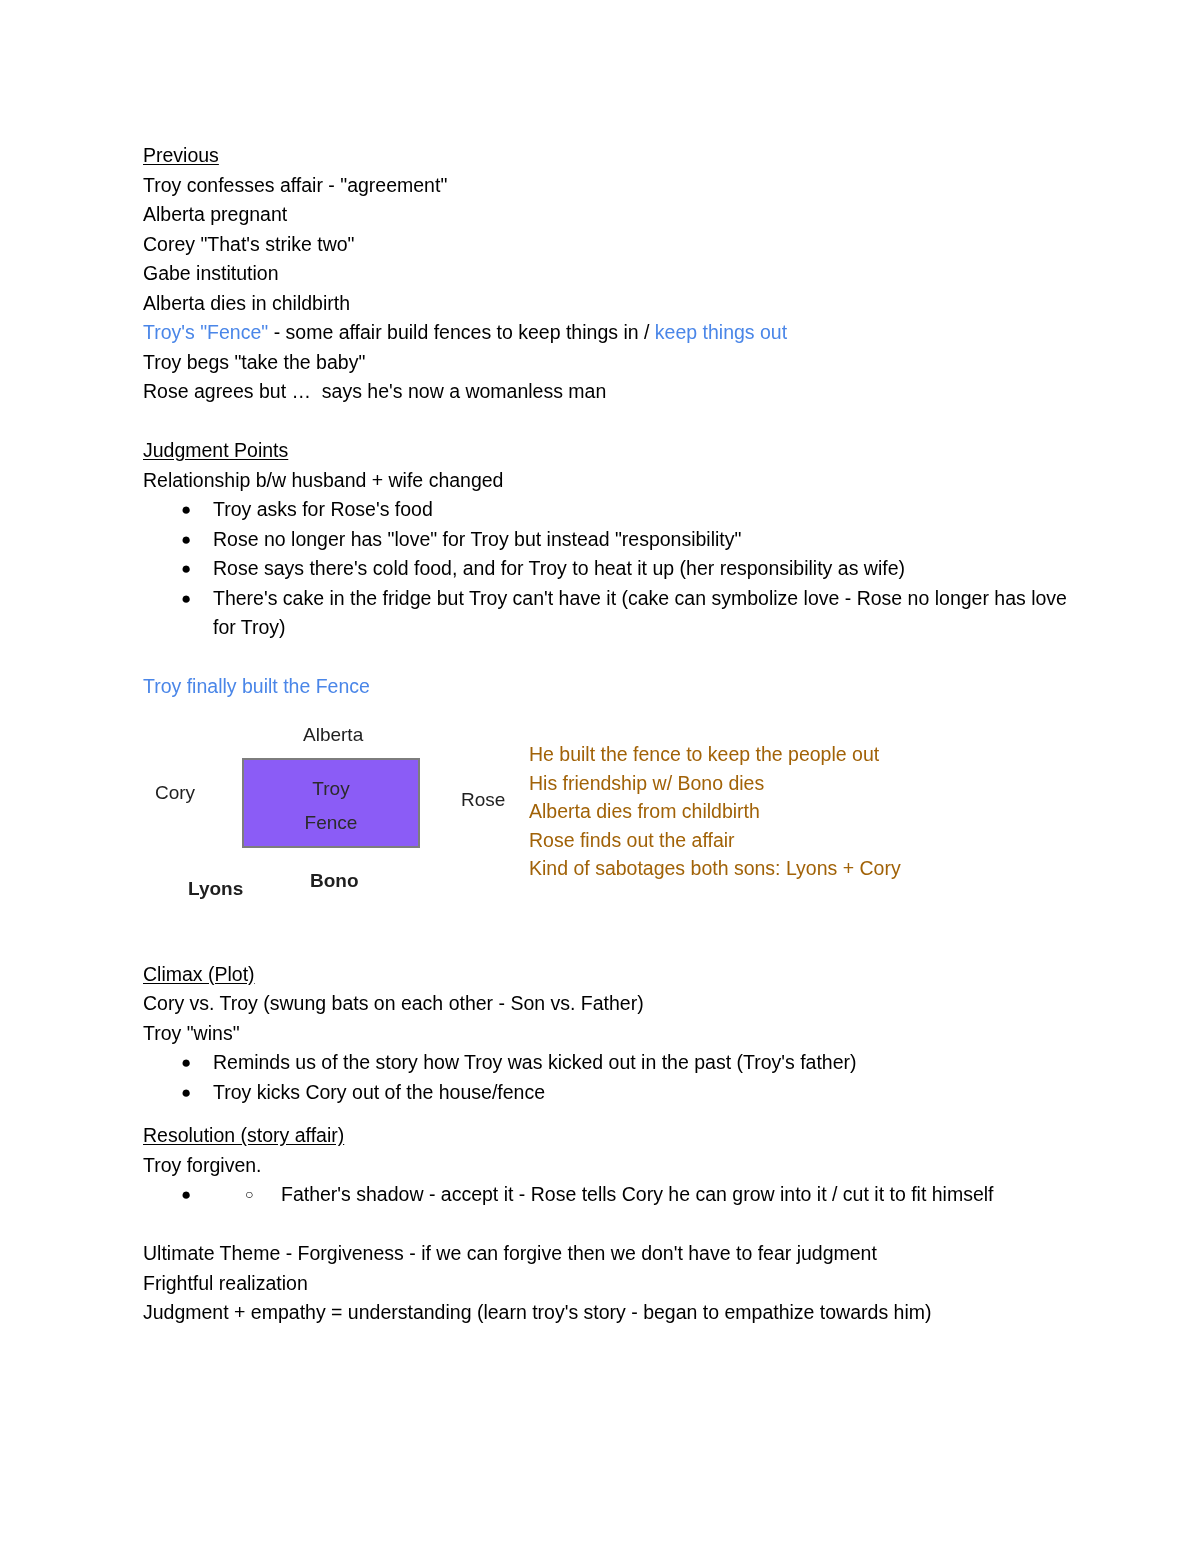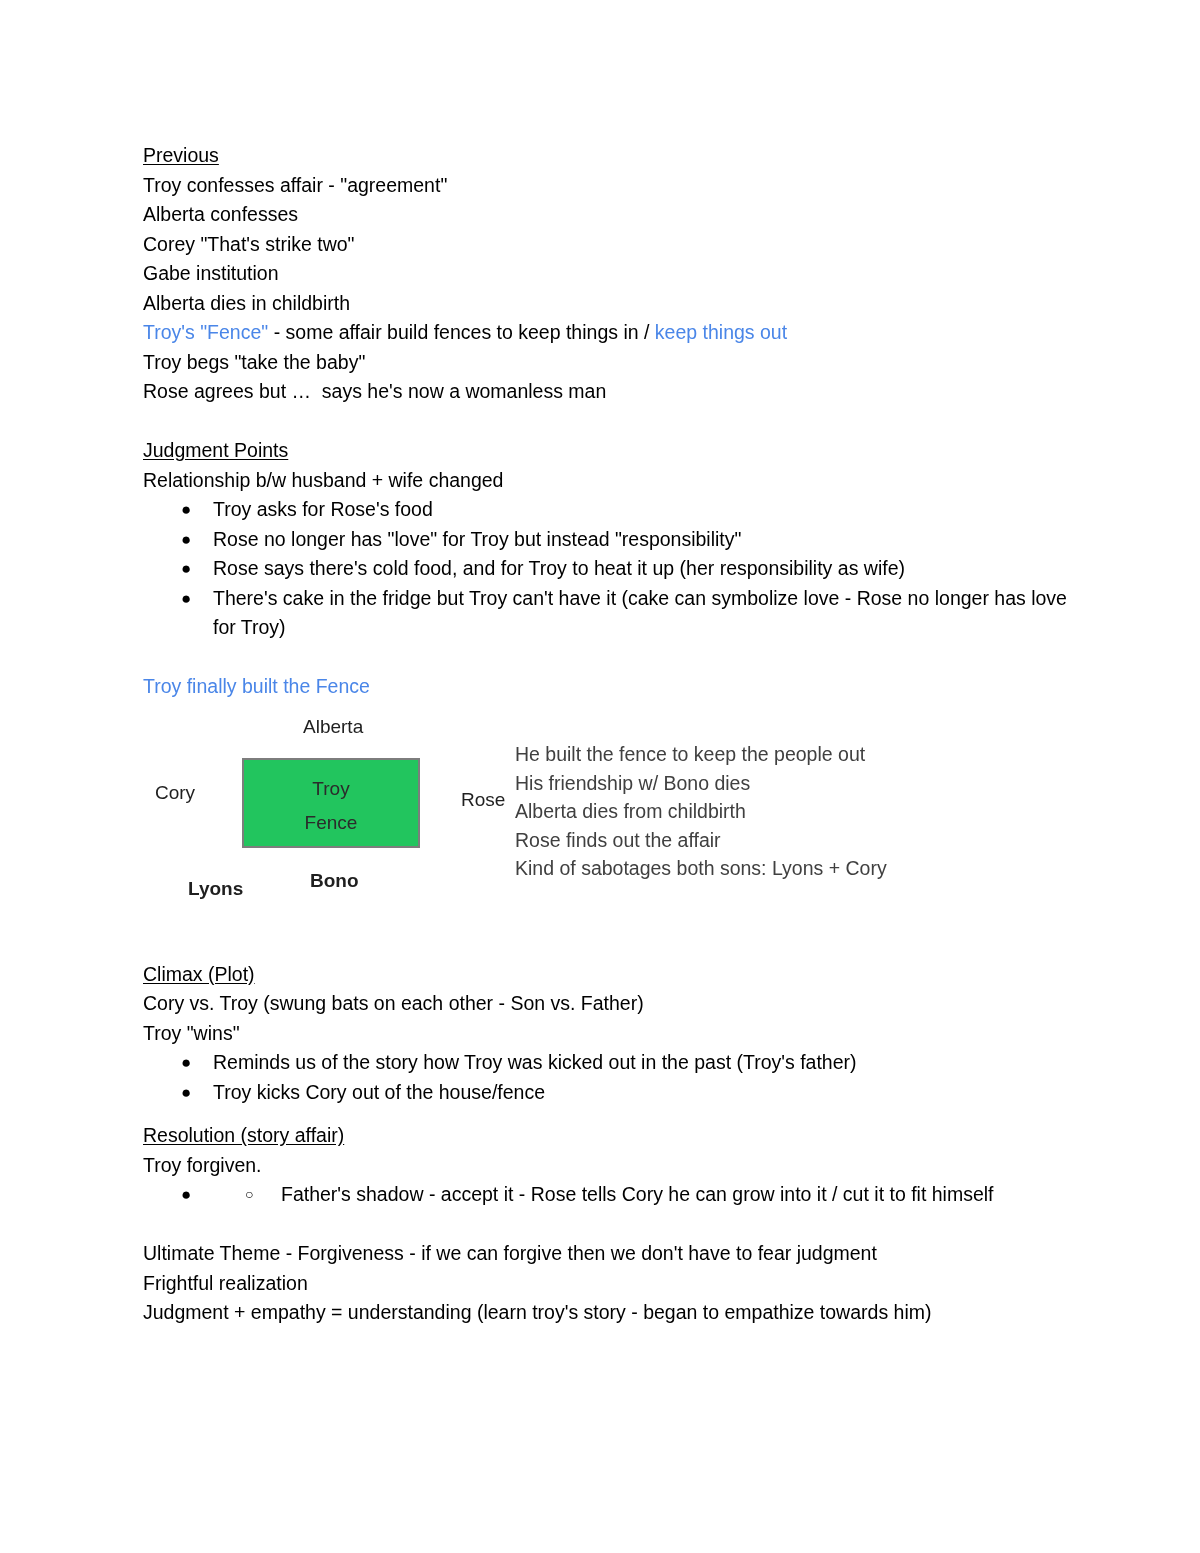--- a/index.html
+++ b/index.html
@@ -90,66 +90,66 @@
     top: 700px;
     width: 930px;
     height: 200px;
   }
   .fence-box {
     position: absolute;
     left: 99px;
     top: 58px;
     width: 178px;
     height: 90px;
-    background: #22c55e;
+    background: #8b5cf6;
     border: 2px solid #7d7d7d;
     box-sizing: border-box;
   }
   .fence-box .bx-label {
     position: absolute;
     left: 0;
     width: 100%;
     text-align: center;
     font-size: 19px;
     color: #2b2b2b;
   }
   .fence-box .bx-troy { top: 18px; }
   .fence-box .bx-fence { top: 52px; }
 
   .dlabel {
     position: absolute;
     font-size: 19px;
     color: #1f1f1f;
   }
-  .lbl-alberta { left: 160px; top: 16px; }
+  .lbl-alberta { left: 160px; top: 24px; }
   .lbl-cory   { left: 12px;  top: 82px; }
   .lbl-rose   { left: 318px; top: 89px; }
   .lbl-lyons  { left: 45px;  top: 168px; font-weight: bold; margin-top: 10px; }
   .lbl-bono   { left: 167px; top: 170px; font-weight: bold; }
 
   .annot {
     position: absolute;
-    left: 372px;
+    left: 386px;
     top: 40px;
-    color: #404040;
+    color: #a16207;
     font-size: 19.5px;
     line-height: 28.5px;
   }
   .annot div { white-space: nowrap; }
 </style>
 </head>
 <body>
 
 <div class="page">
 
   <div class="content">
 
     <div class="hdr">Previous</div>
     <div class="line">Troy confesses affair - "agreement"</div>
-    <div class="line">Alberta confesses</div>
+    <div class="line">Alberta pregnant</div>
     <div class="line">Corey "That's strike two"</div>
     <div class="line">Gabe institution</div>
     <div class="line">Alberta dies in childbirth</div>
     <div class="line"><span class="blue">Troy's "Fence"</span><span> - some affair build fences to keep things in / </span><span class="blue">keep things out</span></div>
     <div class="line">Troy begs "take the baby"</div>
     <div class="line">Rose agrees but …  says he's now a womanless man</div>
 
     <div class="spacer"></div>
 
     <div class="hdr">Judgment Points</div>

